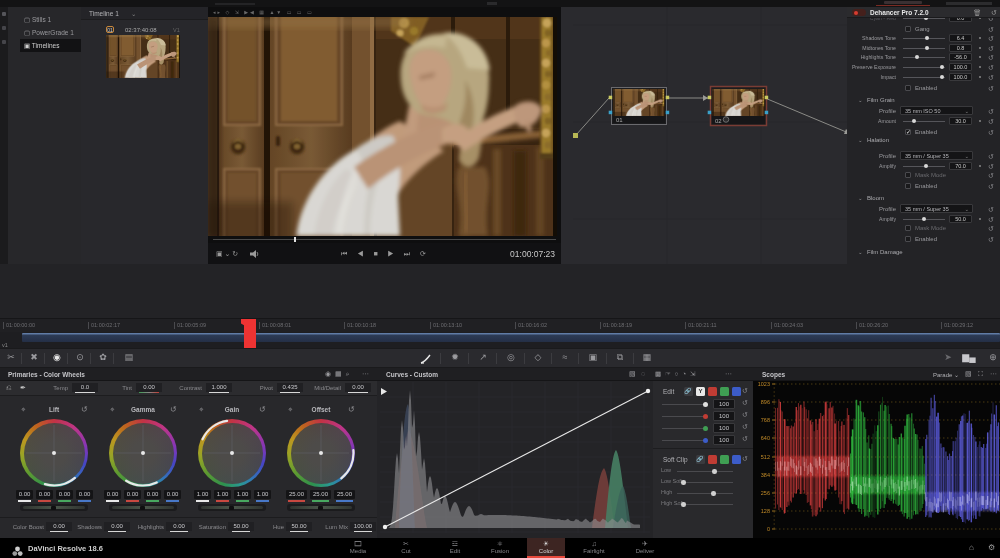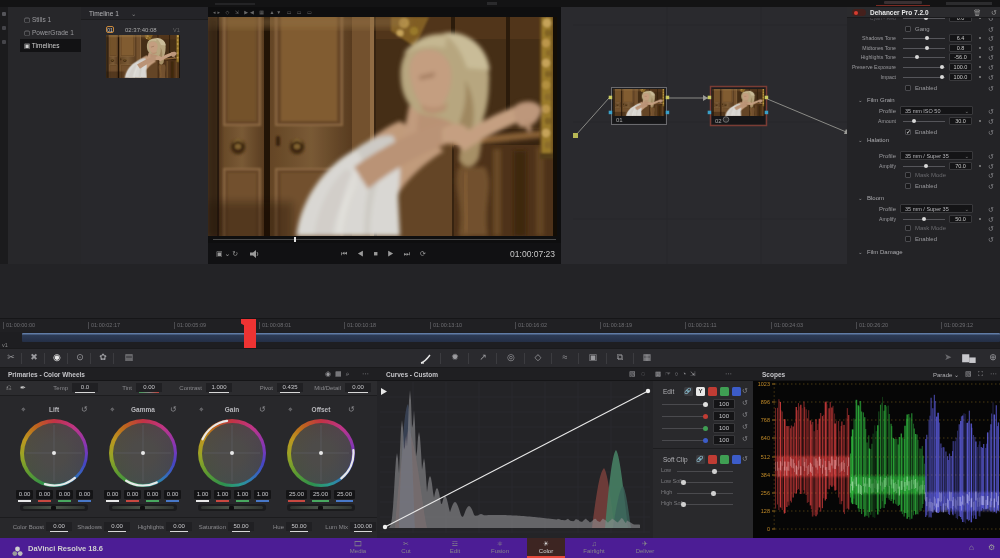--- a/index.html
+++ b/index.html
@@ -1095,21 +1095,21 @@
           <line x1="243.3" y1="37.2" x2="243.3" y2="145.2" stroke="#6464ee" stroke-width="1.2" opacity="0.69"></line>
           <line x1="243.3" y1="124.8" x2="243.3" y2="133.8" stroke="#ffffff" stroke-width="0.9" opacity="0.38"></line>
           <line x1="244.6" y1="58.1" x2="244.6" y2="140.4" stroke="#6464ee" stroke-width="1.0" opacity="0.61"></line>
           <line x1="244.6" y1="133.4" x2="244.6" y2="142.4" stroke="#ffffff" stroke-width="0.8" opacity="0.34"></line>
           <line x1="245.4" y1="54.4" x2="245.4" y2="142.8" stroke="#6464ee" stroke-width="1.3" opacity="0.71"></line>
           <line x1="245.4" y1="128.2" x2="245.4" y2="137.2" stroke="#ffffff" stroke-width="1.0" opacity="0.39"></line>
         </g>
 </svg>
 </div>
 
-<div class="abs" id="navbar" style="left:0;top:538px;width:1000px;height:20px;background:#4c1d95;">
+<div class="abs" id="navbar" style="left:0;top:538px;width:1000px;height:20px;background:#000000;">
       <div style="position:absolute;left:334px;top:0;width:48px;height:20px;text-align:center;">
 <div style="color:#86868a;font-size:7px;line-height:8px;margin-top:2px;">🎞</div>
 <div style="color:#86868a;font-size:6px;line-height:7px;">Media</div>
       </div>
       <div style="position:absolute;left:382px;top:0;width:48px;height:20px;text-align:center;">
 <div style="color:#86868a;font-size:7px;line-height:8px;margin-top:2px;">✂</div>
 <div style="color:#86868a;font-size:6px;line-height:7px;">Cut</div>
       </div>
       <div style="position:absolute;left:431px;top:0;width:48px;height:20px;text-align:center;">
 <div style="color:#86868a;font-size:7px;line-height:8px;margin-top:2px;">☲</div>

